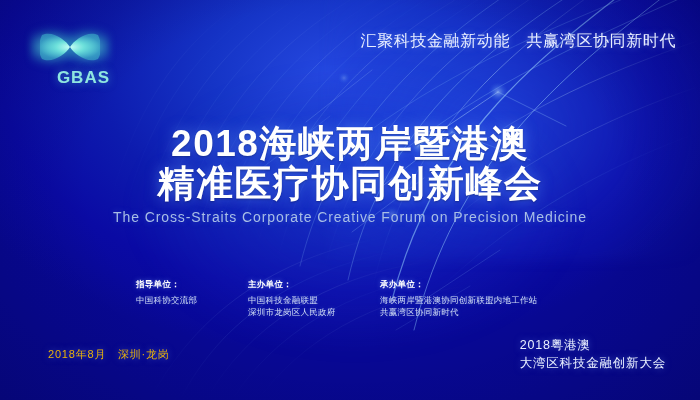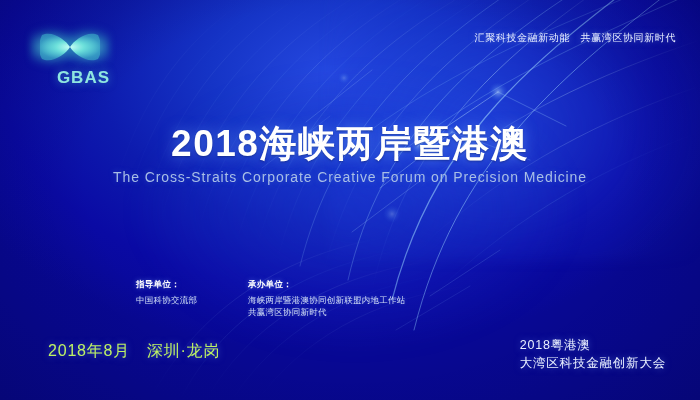--- a/index.html
+++ b/index.html
@@ -77,21 +77,21 @@
     font-weight: 700;
     letter-spacing: 1px;
     text-shadow: 0 0 8px rgba(90,220,220,0.55);
   }
 
   
   .tagline {
     position: absolute;
     right: 24px; top: 31px;
     color: #E8EEFF;
-    font-size: 10px;
+    font-size: 16px;
     letter-spacing: 0.6px;
     white-space: nowrap;
     text-shadow: 0 0 6px rgba(140,180,255,0.5);
   }
 
   
   .title-block {
     position: absolute;
     left: 0; right: 0; top: 124px;
     text-align: center;
@@ -141,22 +141,22 @@
     line-height: 12px;
     letter-spacing: 0.25px;
     white-space: nowrap;
     text-shadow: 0 0 4px rgba(90,140,230,0.4);
   }
 
   
   .footer-left {
     position: absolute;
     left: 48px; bottom: 38px;
-    color: #bef264;
-    font-size: 16px;
+    color: #eab308;
+    font-size: 11px;
     letter-spacing: 0.8px;
     white-space: nowrap;
     text-shadow: 0 0 7px rgba(120,170,255,0.5);
   }
   .footer-right {
     position: absolute;
     right: 34px; bottom: 28px;
     text-align: left;
     color: #EAF0FF;
     font-size: 12.5px;
@@ -267,27 +267,33 @@
       </defs>
       <path d="M2 3 C 12 -2, 26 8, 30 15 C 34 8, 48 -2, 58 3 C 62 12, 62 20, 58 27 C 48 32, 34 22, 30 15 C 26 22, 12 32, 2 27 C -2 20, -2 12, 2 3 Z" fill="url(#lobe)"></path>
     </svg>
     <div class="logo-text">GBAS</div>
   </div>
 
   <div class="tagline">汇聚科技金融新动能　共赢湾区协同新时代</div>
 
   <div class="title-block">
     <div class="title-l1">2018海峡两岸暨港澳</div>
+    <div class="title-l2">精准医疗协同创新峰会</div>
     <div class="subtitle-en">The Cross-Straits Corporate Creative Forum on Precision Medicine</div>
   </div>
 
   <div class="orgs">
     <div class="org-col c1">
       <div class="org-head">指导单位：</div>
       <div class="org-line">中国科协交流部</div>
+    </div>
+    <div class="org-col c2">
+      <div class="org-head">主办单位：</div>
+      <div class="org-line">中国科技金融联盟</div>
+      <div class="org-line">深圳市龙岗区人民政府</div>
     </div>
     <div class="org-col c3">
       <div class="org-head">承办单位：</div>
       <div class="org-line">海峡两岸暨港澳协同创新联盟内地工作站</div>
       <div class="org-line">共赢湾区协同新时代</div>
     </div>
   </div>
 
   <div class="footer-left">2018年8月　深圳·龙岗</div>
   <div class="footer-right">

